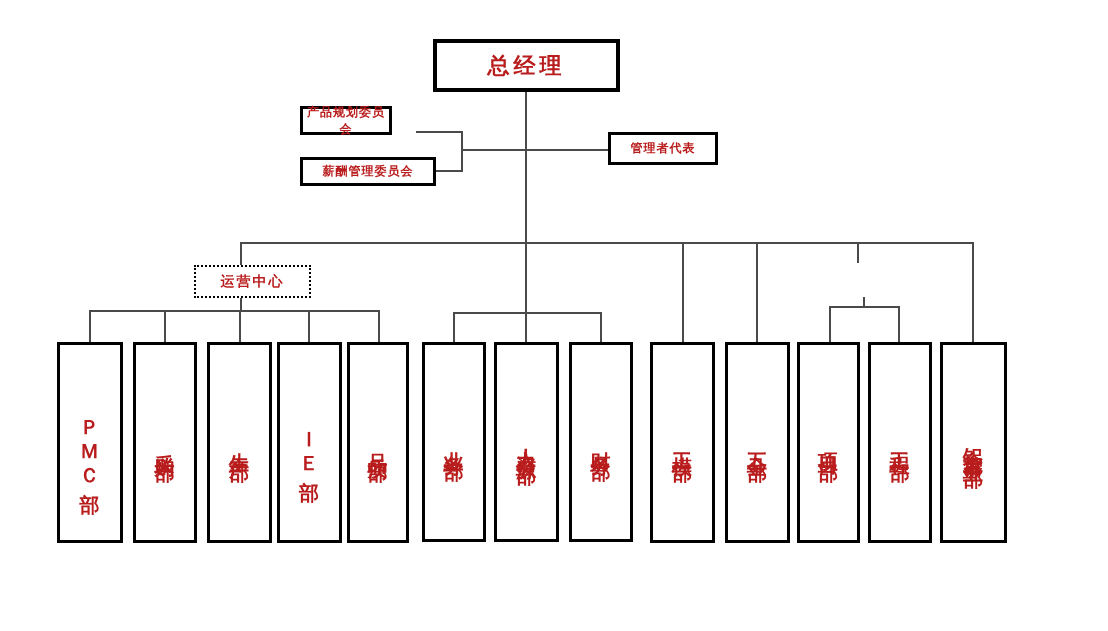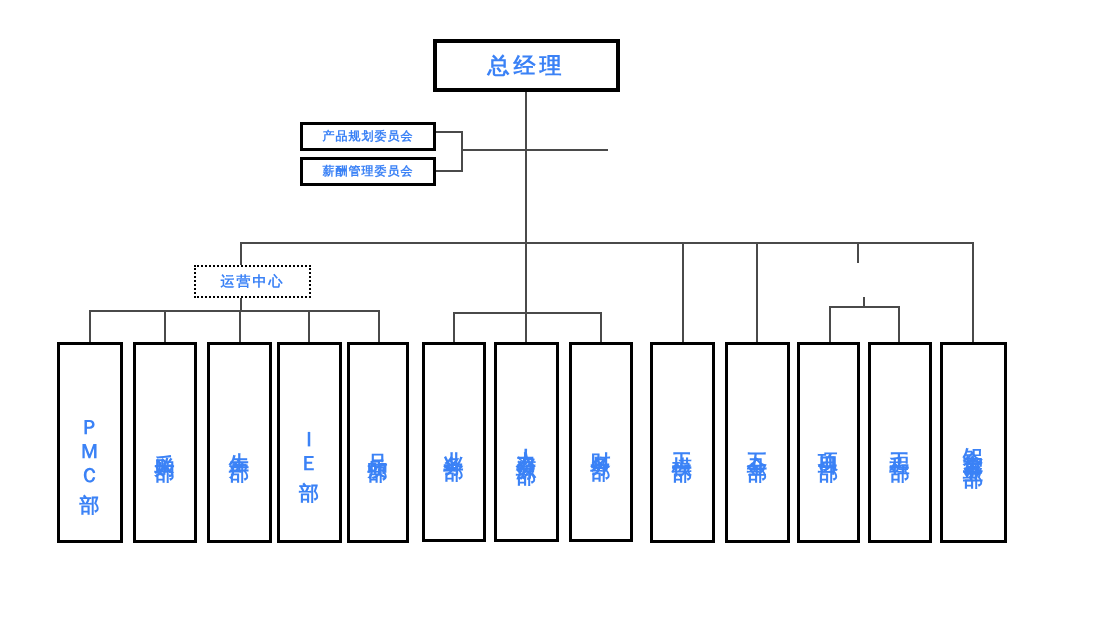--- a/index.html
+++ b/index.html
@@ -17,21 +17,21 @@
   .node{
     position:absolute;
     box-sizing:border-box;
     background:#ffffff;
     border:3px solid #000;
     display:flex;
     align-items:center;
     justify-content:center;
     text-align:center;
     font-weight:bold;
-    color:#3b82f6;
+    color:#b91c1c;
   }
   .node-gm{border-width:4px;font-size:22px;letter-spacing:4px;}
   .node-sm{font-size:12px;letter-spacing:1px;}
   .node-center{border:2px dotted #000;font-size:14px;letter-spacing:2px;}
   .dept{border-width:3px;}
   .dept span{
     writing-mode:vertical-rl;
     text-orientation:upright;
     font-size:20px;
     font-weight:bold;
@@ -73,24 +73,25 @@
   <i class="ln" style="left:525px;top:312px;width:2px;height:31px"></i>
   <i class="ln" style="left:600px;top:312px;width:2px;height:31px"></i>
 
   <i class="ln" style="left:863px;top:297px;width:2px;height:11px"></i>
   <i class="ln" style="left:829px;top:306px;width:71px;height:2px"></i>
   <i class="ln" style="left:829px;top:306px;width:2px;height:37px"></i>
   <i class="ln" style="left:898px;top:306px;width:2px;height:37px"></i>
 
   <div class="node node-gm" style="left:433px;top:39px;width:187px;height:53px">总经理</div>
 
-  <div class="node node-sm" style="left:300px;top:122px;width:136px;height:29px">产品规划委员会</div>
+  <div class="node node-sm" style="left:300px;top:106px;width:92px;height:29px">产品规划委员会</div>
 
   <div class="node node-sm" style="left:300px;top:157px;width:136px;height:29px">薪酬管理委员会</div>
 
+  <div class="node node-sm" style="left:608px;top:132px;width:110px;height:33px">管理者代表</div>
 
   <div class="node node-center" style="left:194px;top:265px;width:117px;height:33px">运营中心</div>
 
 
   <div class="node dept" style="left:57px;top:342px;width:66px;height:201px">
     <span>ＰＭＣ部</span>
   </div>
   <div class="node dept" style="left:133px;top:342px;width:64px;height:201px">
     <span>采购部</span>
   </div>

